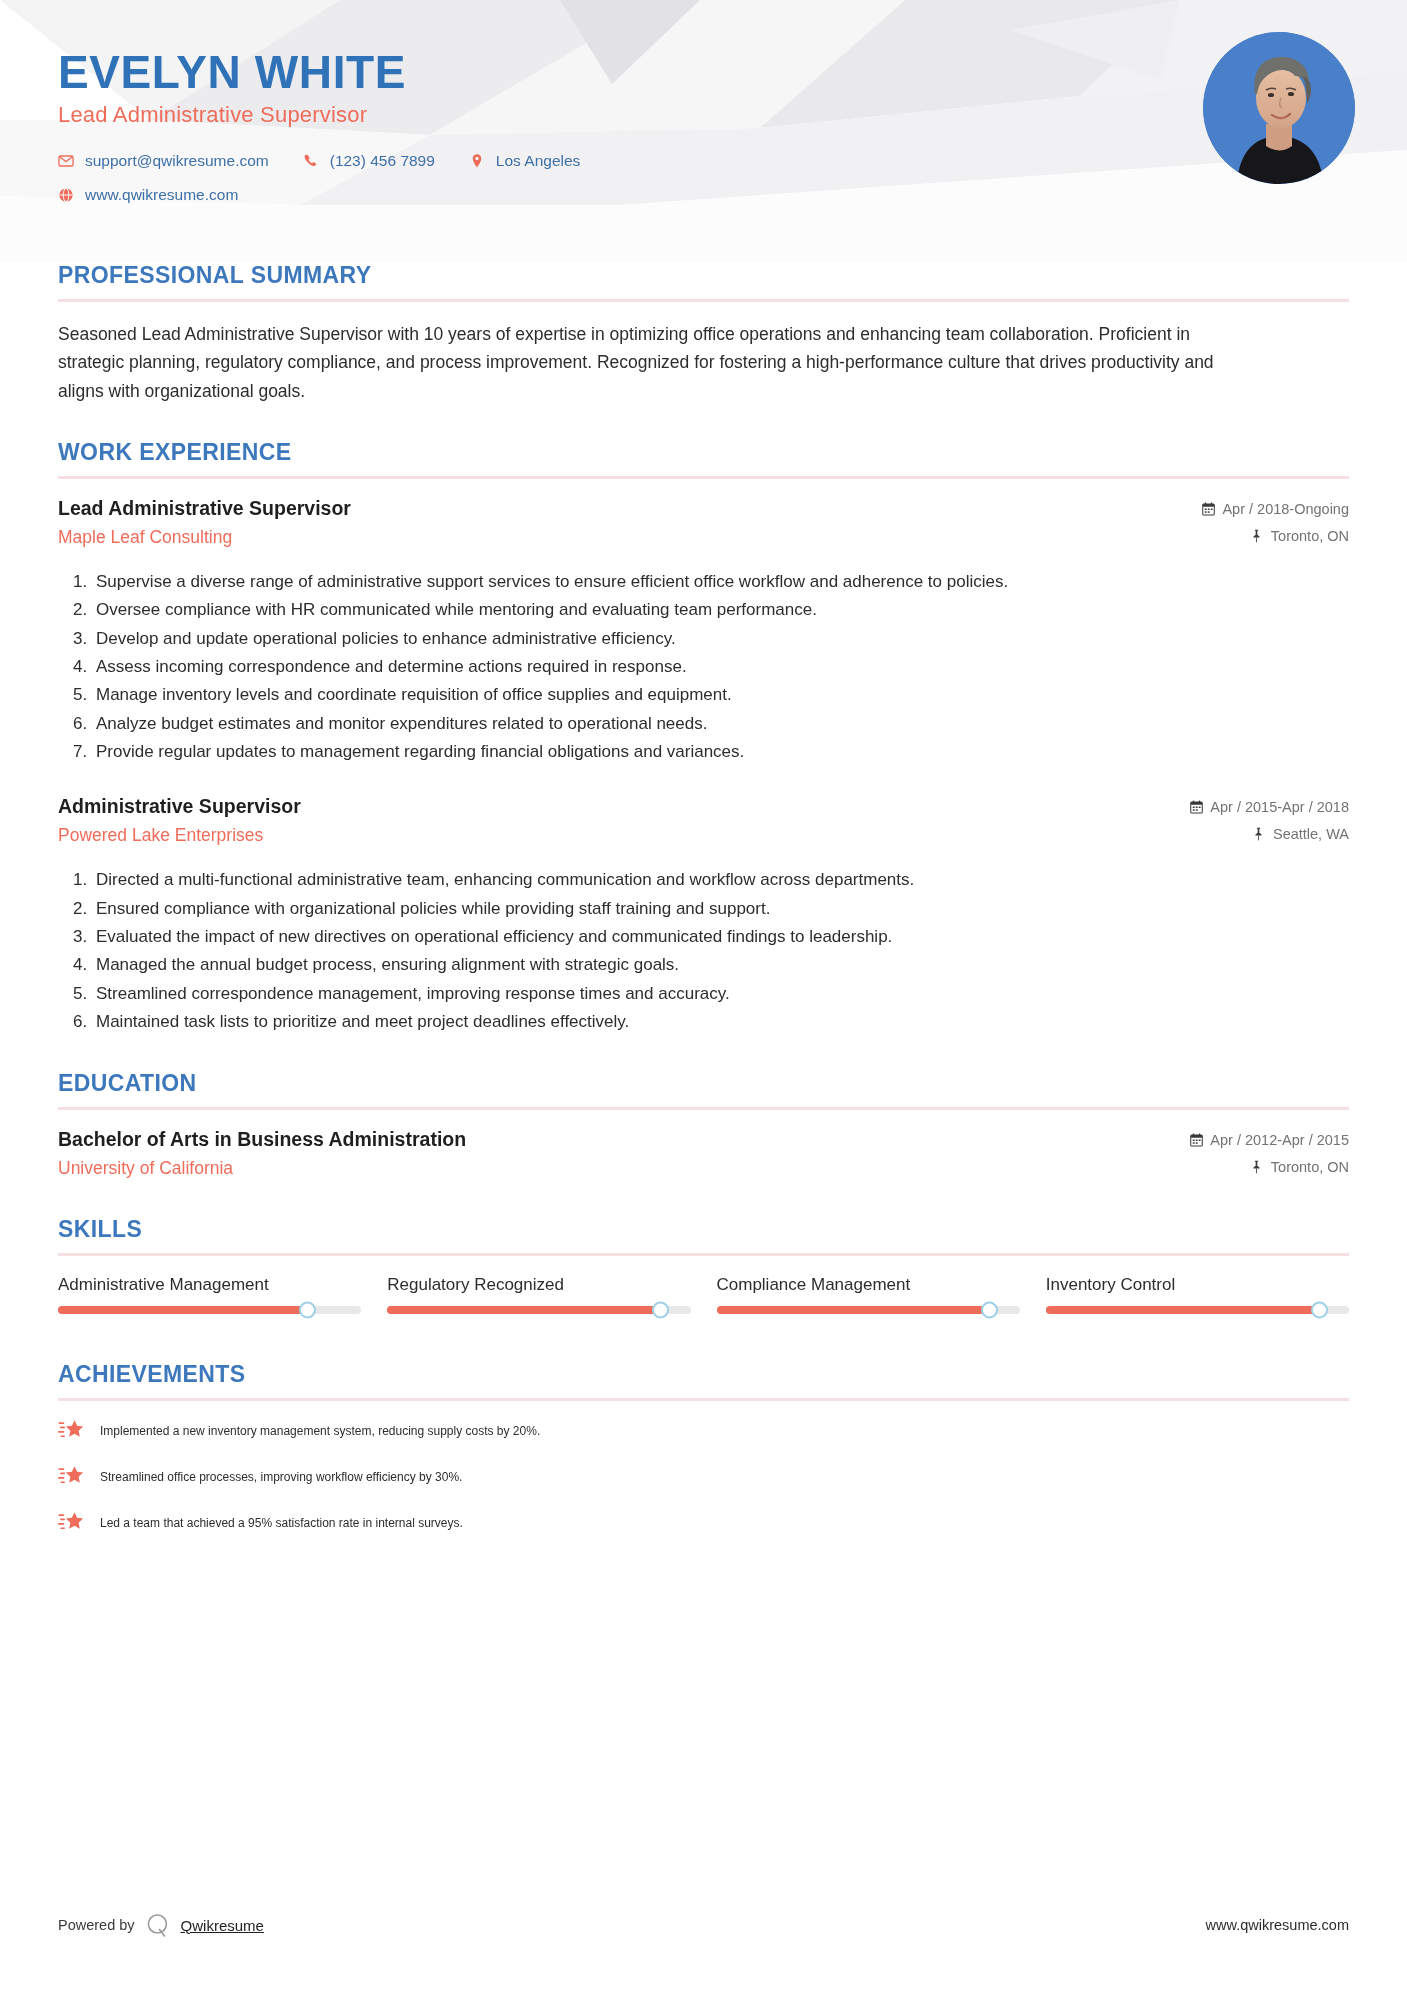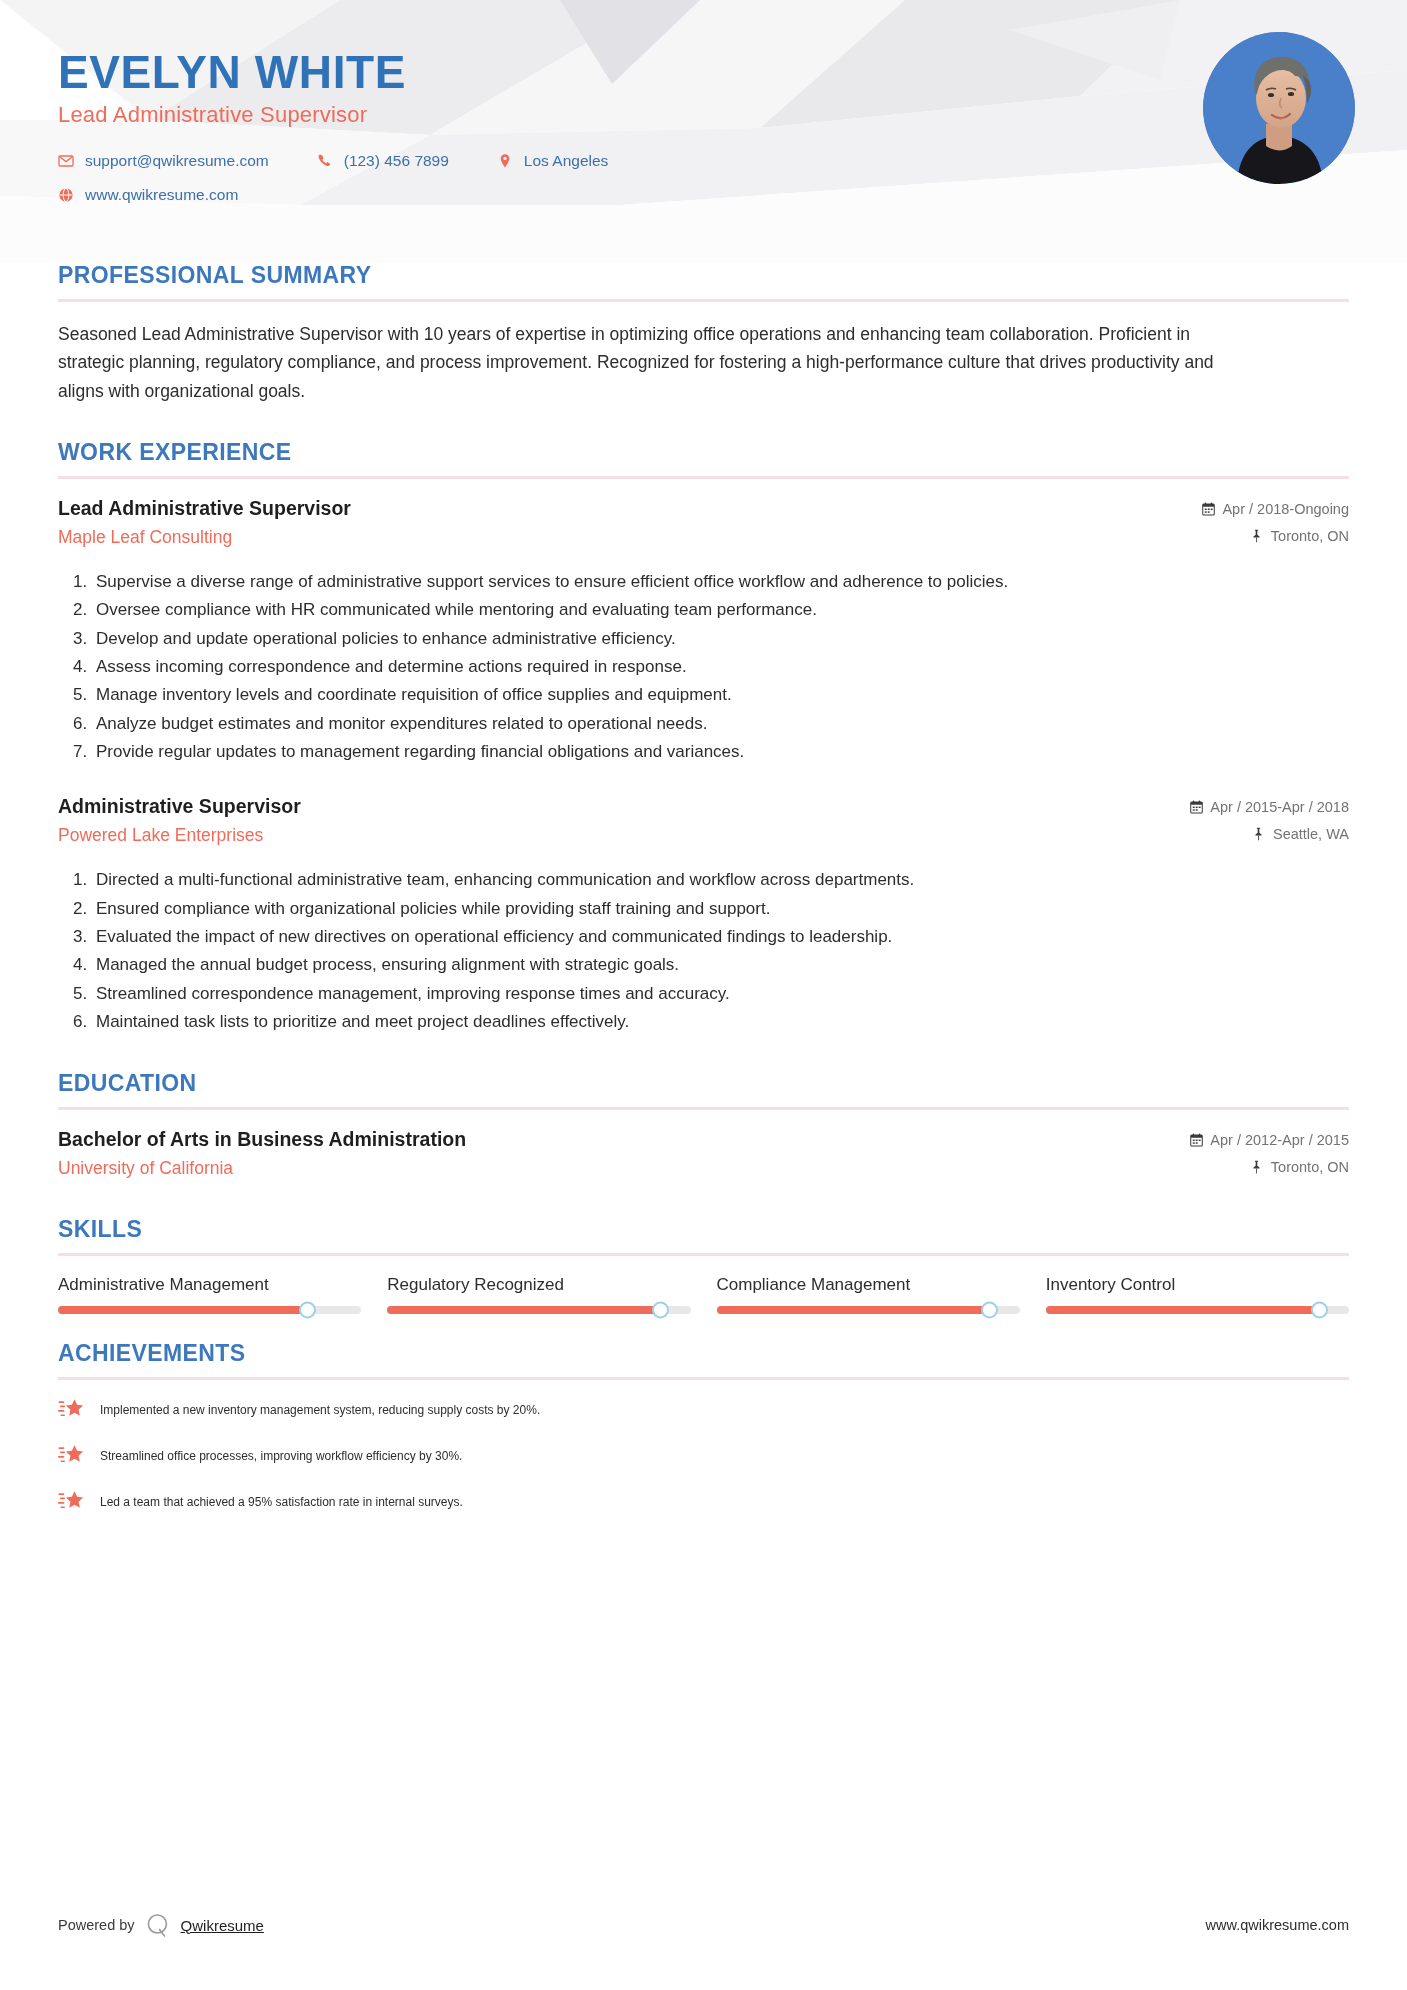--- a/index.html
+++ b/index.html
@@ -50,21 +50,21 @@
   .job-title {
     font-size: 22px;
     color: #ef6c5a;
     margin: 0 0 24px 0;
     font-weight: 400;
     letter-spacing: 0.2px;
   }
   .contact-row {
     display: flex;
     align-items: flex-end;
-    gap: 24px;
+    gap: 10px;
     margin-bottom: 16px;
     flex-wrap: wrap;
   }
   .contact-item {
     display: inline-flex;
     align-items: center;
     gap: 11px;
     margin-right: 24px;
     font-size: 15.5px;
     color: #3d6fa8;
@@ -556,21 +556,21 @@
           <div class="skill-bar-wrap">
             <div class="skill-bar">
               <div class="skill-fill" style="width: 90%;"></div>
               <div class="skill-knob" style="left: 90%;"></div>
             </div>
           </div>
         </div>
       </div>
     </div>
 
-    <div class="section" style="margin-top:20px;">
+    <div class="section" style="margin-top:41px;">
       <h2 class="section-title">ACHIEVEMENTS</h2>
       <hr class="section-rule">
 
       <ul class="achv-list">
         <li class="achv-item">
           <span class="achv-icon">
             <svg viewBox="0 0 26 24" width="26" height="24" fill="currentColor">
               <path d="M16.5 1.2 l2.6 5.6 l6 .7 l-4.5 4.2 l1.2 6.1 l-5.3 -3 l-5.3 3 l1.2 -6.1 l-4.5 -4.2 l6 -.7 z"></path>
               <rect x="0.4" y="3.2" width="6" height="1.7" rx="0.8"></rect>
               <rect x="2.0" y="7.6" width="5" height="1.7" rx="0.8"></rect>

